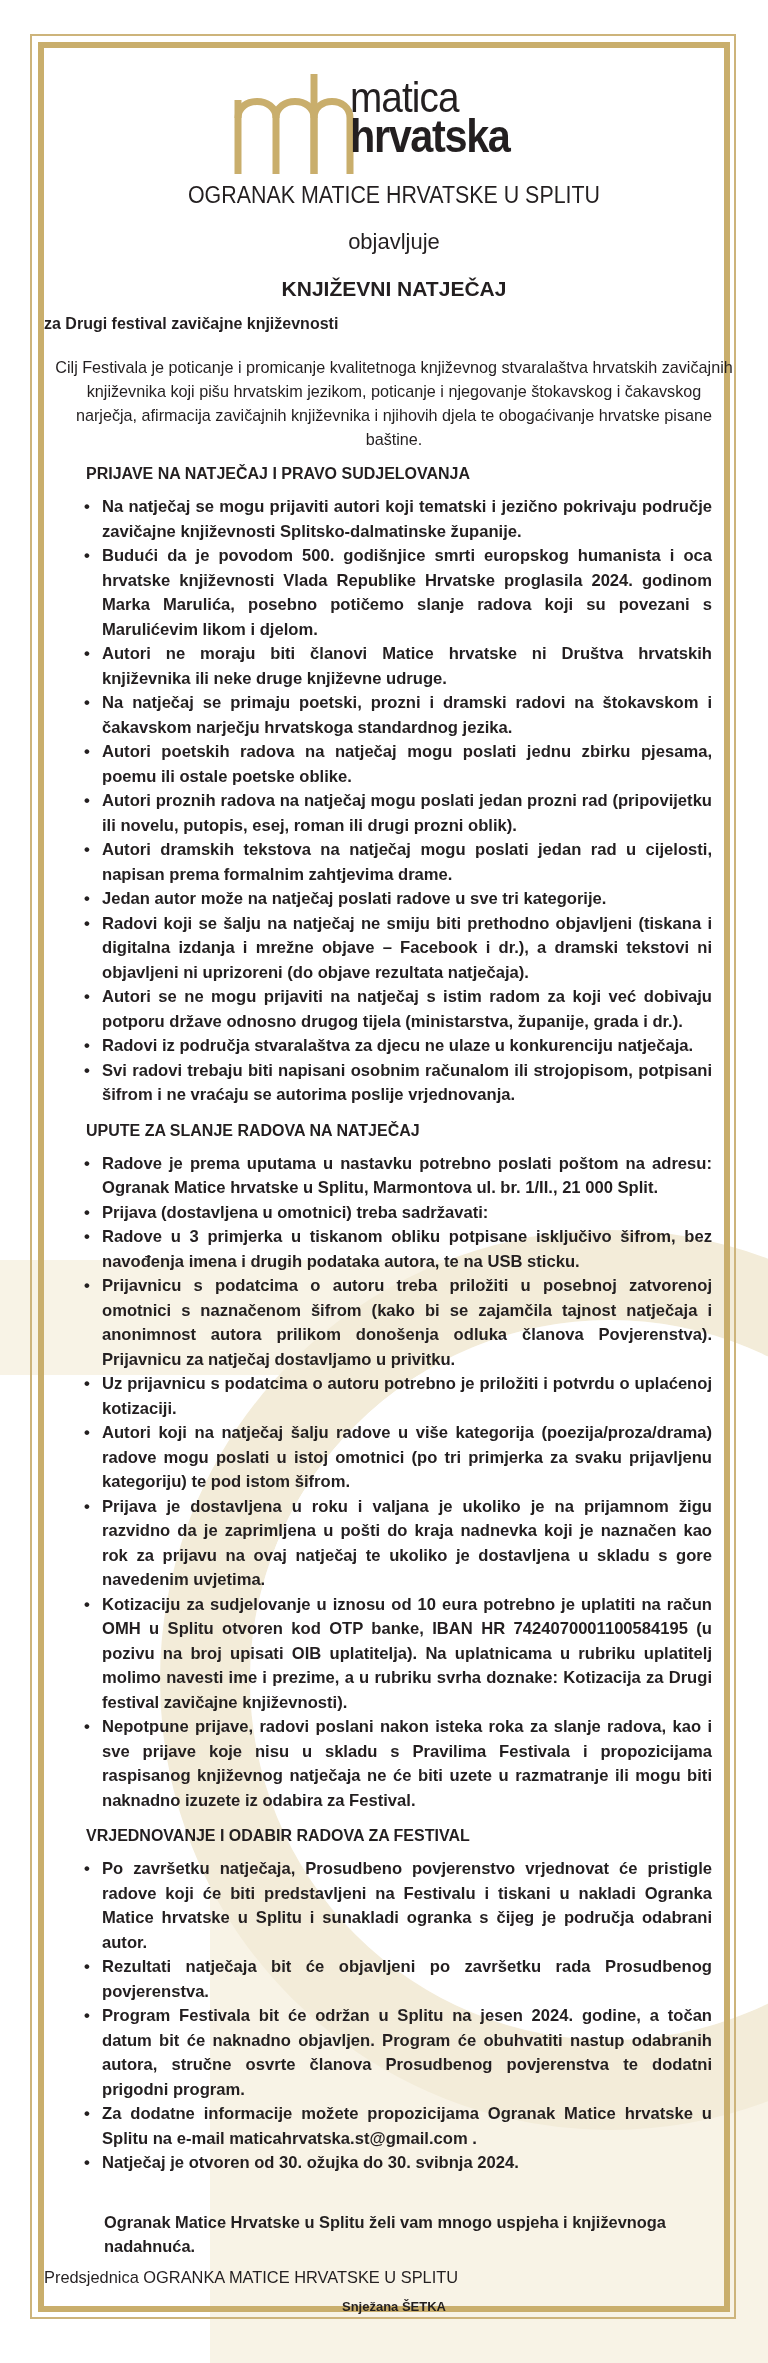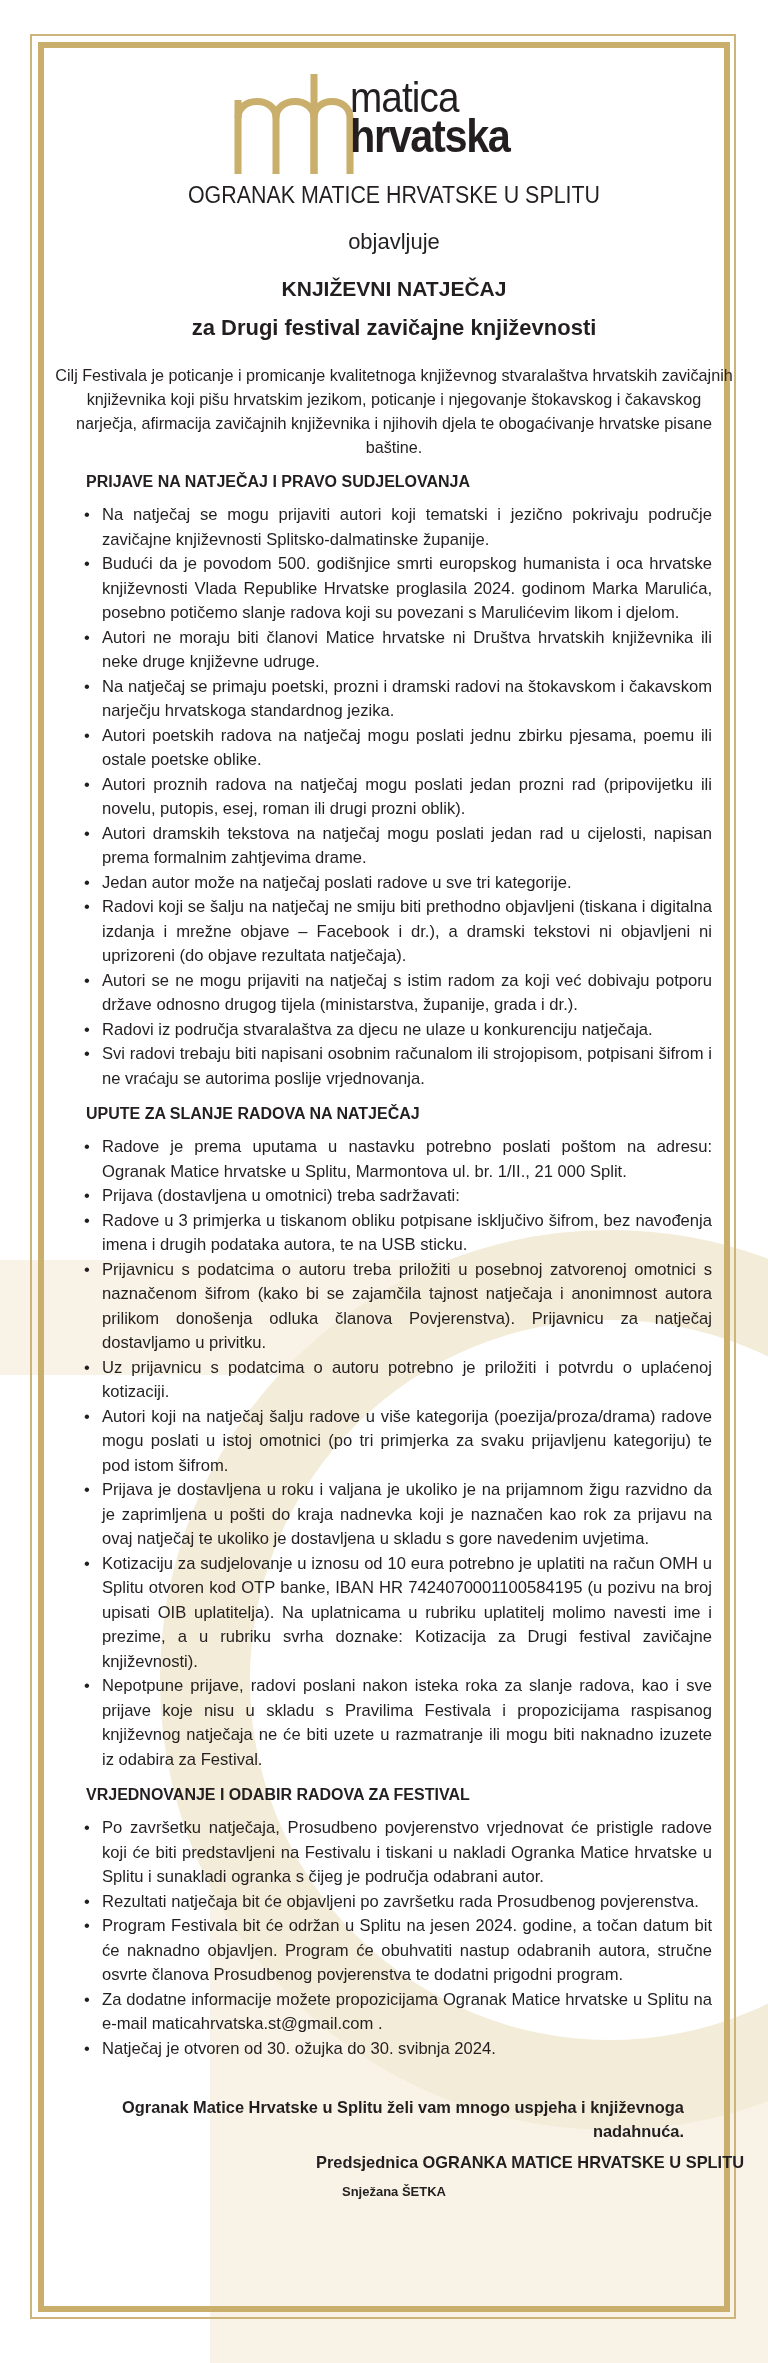--- a/index.html
+++ b/index.html
@@ -59,43 +59,43 @@
       display: block; font-size: 46px; font-weight: bold; color: #231f20;
       letter-spacing: -1.5px; margin-top: -6px;
       transform: scaleX(0.9); transform-origin: left;
     }
     .org-line {
       text-align: center; font-size: 23px; color: #231f20; margin-top: 8px;
       letter-spacing: 0; transform: scaleX(0.93);
     }
     .objavljuje { text-align: center; font-size: 22px; margin-top: 20px; }
     .title1 { text-align: center; font-size: 21px; font-weight: bold; margin-top: 22px; }
-    .title2 { text-align: center; font-size: 22px; font-weight: bold; margin-top: 14px; }
+    .title2 { text-align: left; font-size: 16px; font-weight: bold; margin-top: 14px; }
     .intro {
       text-align: center; font-size: 16.2px; line-height: 24px;
       margin: 22px 10px 0 10px;
     }
     .section-h {
       font-weight: bold; font-size: 16px; margin: 14px 0 12px 42px;
     }
     ul.bullets {
-      list-style: none; margin: 0; padding: 0 32px 0 58px;
+      list-style: none; margin: 0; padding: 0 32px 0 58px; font-weight: bold;
     }
     ul.bullets li {
       position: relative; font-size: 16.6px; line-height: 24.5px;
       text-align: justify;
     }
     ul.bullets li::before {
       content: "•"; position: absolute; left: -18px; top: 0;
     }
     .closing {
-      text-align: right; font-weight: bold; font-size: 16.4px; line-height: 24px;
+      text-align: left; font-weight: bold; font-size: 16.4px; line-height: 24px;
       margin: 34px 60px 0 60px;
     }
-    .signer-title { text-align: right; font-weight: bold; font-size: 16.4px; margin-top: 10px; }
+    .signer-title { text-align: left; font-weight: normal; font-size: 16.4px; margin-top: 10px; }
     .signer-name { text-align: center; font-weight: bold; font-size: 13px; margin-top: 12px; }
   </style>
 </head>
 <body>
 
 <div class="bg-cream-band"></div>
 <div class="bg-cream-block"></div>
 <div class="bg-arc"></div>
 <div class="bg-arc-inner"></div>
 

